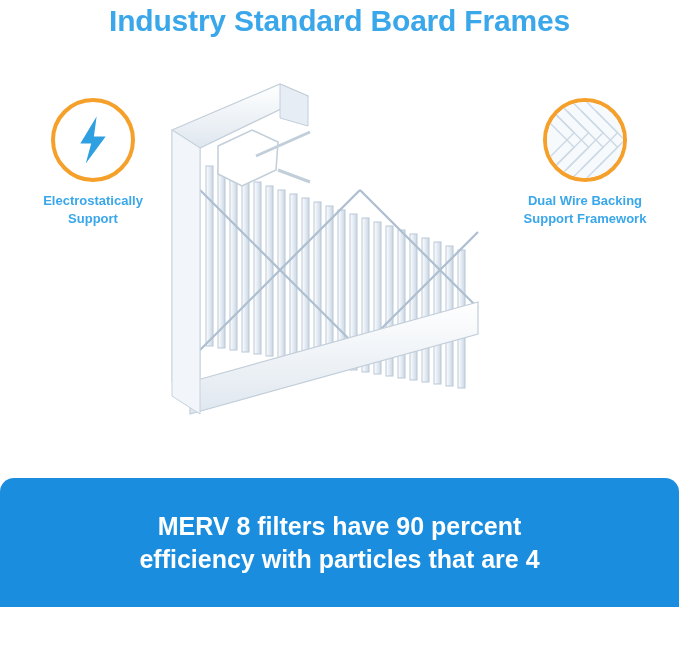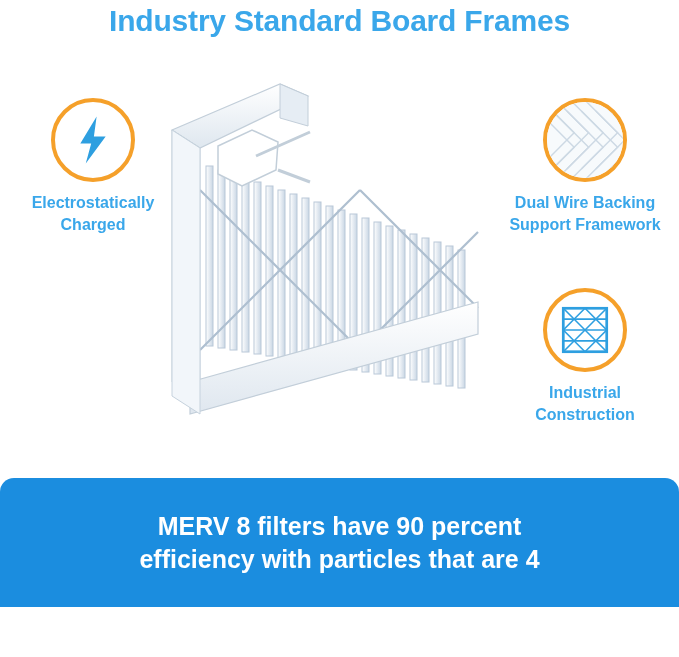--- a/index.html
+++ b/index.html
@@ -47,21 +47,21 @@
     border-radius: 50%;
     border: 4px solid #f5a02a;
     margin: 0 auto;
     position: relative;
     background: #ffffff;
     box-sizing: border-box;
     overflow: hidden;
   }
   .feature .label {
     margin-top: 10px;
-    font-size: 16px;
+    font-size: 13px;
     font-weight: bold;
     color: #3aa7ea;
     line-height: 1.35;
   }
 
   .feat-electro { top: 98px; left: 8px; }
   .feat-heat    { top: 288px; left: 8px; }
   .feat-wire    { top: 98px; left: 500px; }
   .feat-indus   { top: 288px; left: 500px; }
 
@@ -175,21 +175,21 @@
   </div>
 
   <div class="feature feat-electro">
     <div class="circle">
       <svg class="icon-svg" viewBox="0 0 84 84">
         <polygon points="46,16 28,46 40,46 34,68 56,38 43,38" fill="#2e9fe0"></polygon>
       </svg>
     </div>
     <div class="label">
       <span>Electrostatically</span><br>
-      <span>Charged</span>
+      <span>Support</span>
     </div>
   </div>
 
 
   <div class="feature feat-wire">
     <div class="circle">
       <svg class="icon-svg" viewBox="0 0 84 84">
         <rect x="0" y="0" width="84" height="84" fill="#f7fafc"></rect>
         <g stroke="#cdd9e4" stroke-width="1.6" fill="none">
           <path d="M-10,10 L30,50 L-10,90"></path>
@@ -205,42 +205,20 @@
           <path d="M54,90 L94,50 L54,10"></path>
         </g>
       </svg>
     </div>
     <div class="label">
       <span>Dual Wire Backing</span><br>
       <span>Support Framework</span>
     </div>
   </div>
 
-  <div class="feature feat-indus">
-    <div class="circle">
-      <svg class="icon-svg" viewBox="0 0 84 84">
-        <rect x="18" y="18" width="48" height="48" fill="#ffffff" stroke="#2e9fe0" stroke-width="3"></rect>
-        <g stroke="#2e9fe0" stroke-width="1.8">
-          <line x1="18" y1="30" x2="66" y2="30"></line>
-          <line x1="18" y1="42" x2="66" y2="42"></line>
-          <line x1="18" y1="54" x2="66" y2="54"></line>
-          <line x1="18" y1="42" x2="42" y2="18"></line>
-          <line x1="18" y1="66" x2="66" y2="18"></line>
-          <line x1="42" y1="66" x2="66" y2="42"></line>
-          <line x1="18" y1="42" x2="42" y2="66"></line>
-          <line x1="18" y1="18" x2="66" y2="66"></line>
-          <line x1="42" y1="18" x2="66" y2="42"></line>
-        </g>
-      </svg>
-    </div>
-    <div class="label">
-      <span>Industrial</span><br>
-      <span>Construction</span>
-    </div>
-  </div>
 
   <div class="banner">
     <div class="banner-text">
       <span class="banner-line">MERV 8 filters have 90 percent</span>
       <span class="banner-line">efficiency with particles that are 4</span>
     </div>
   </div>
 
 </div>
 

